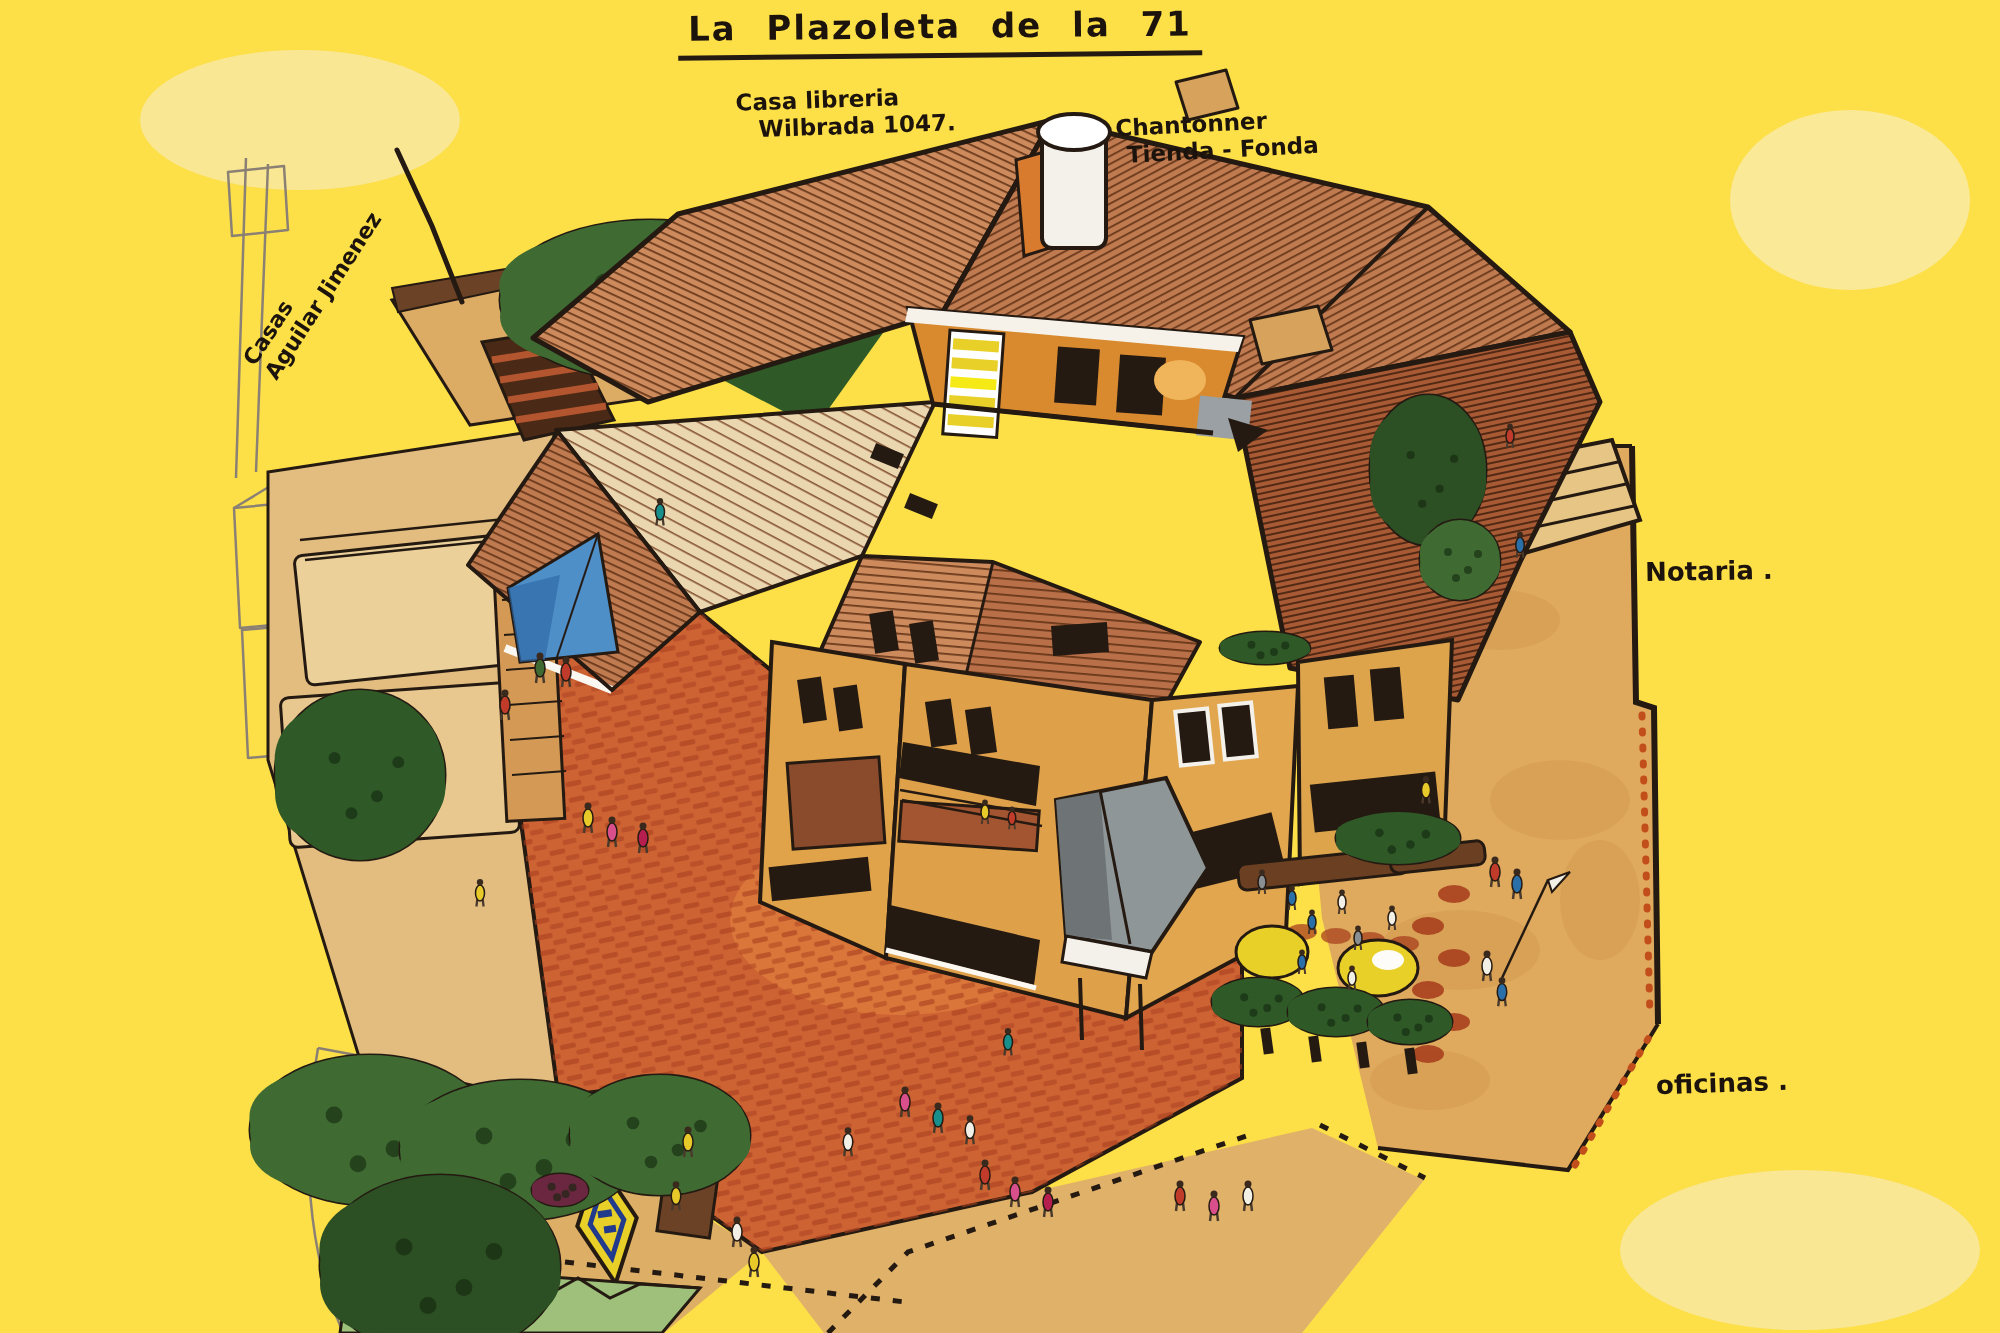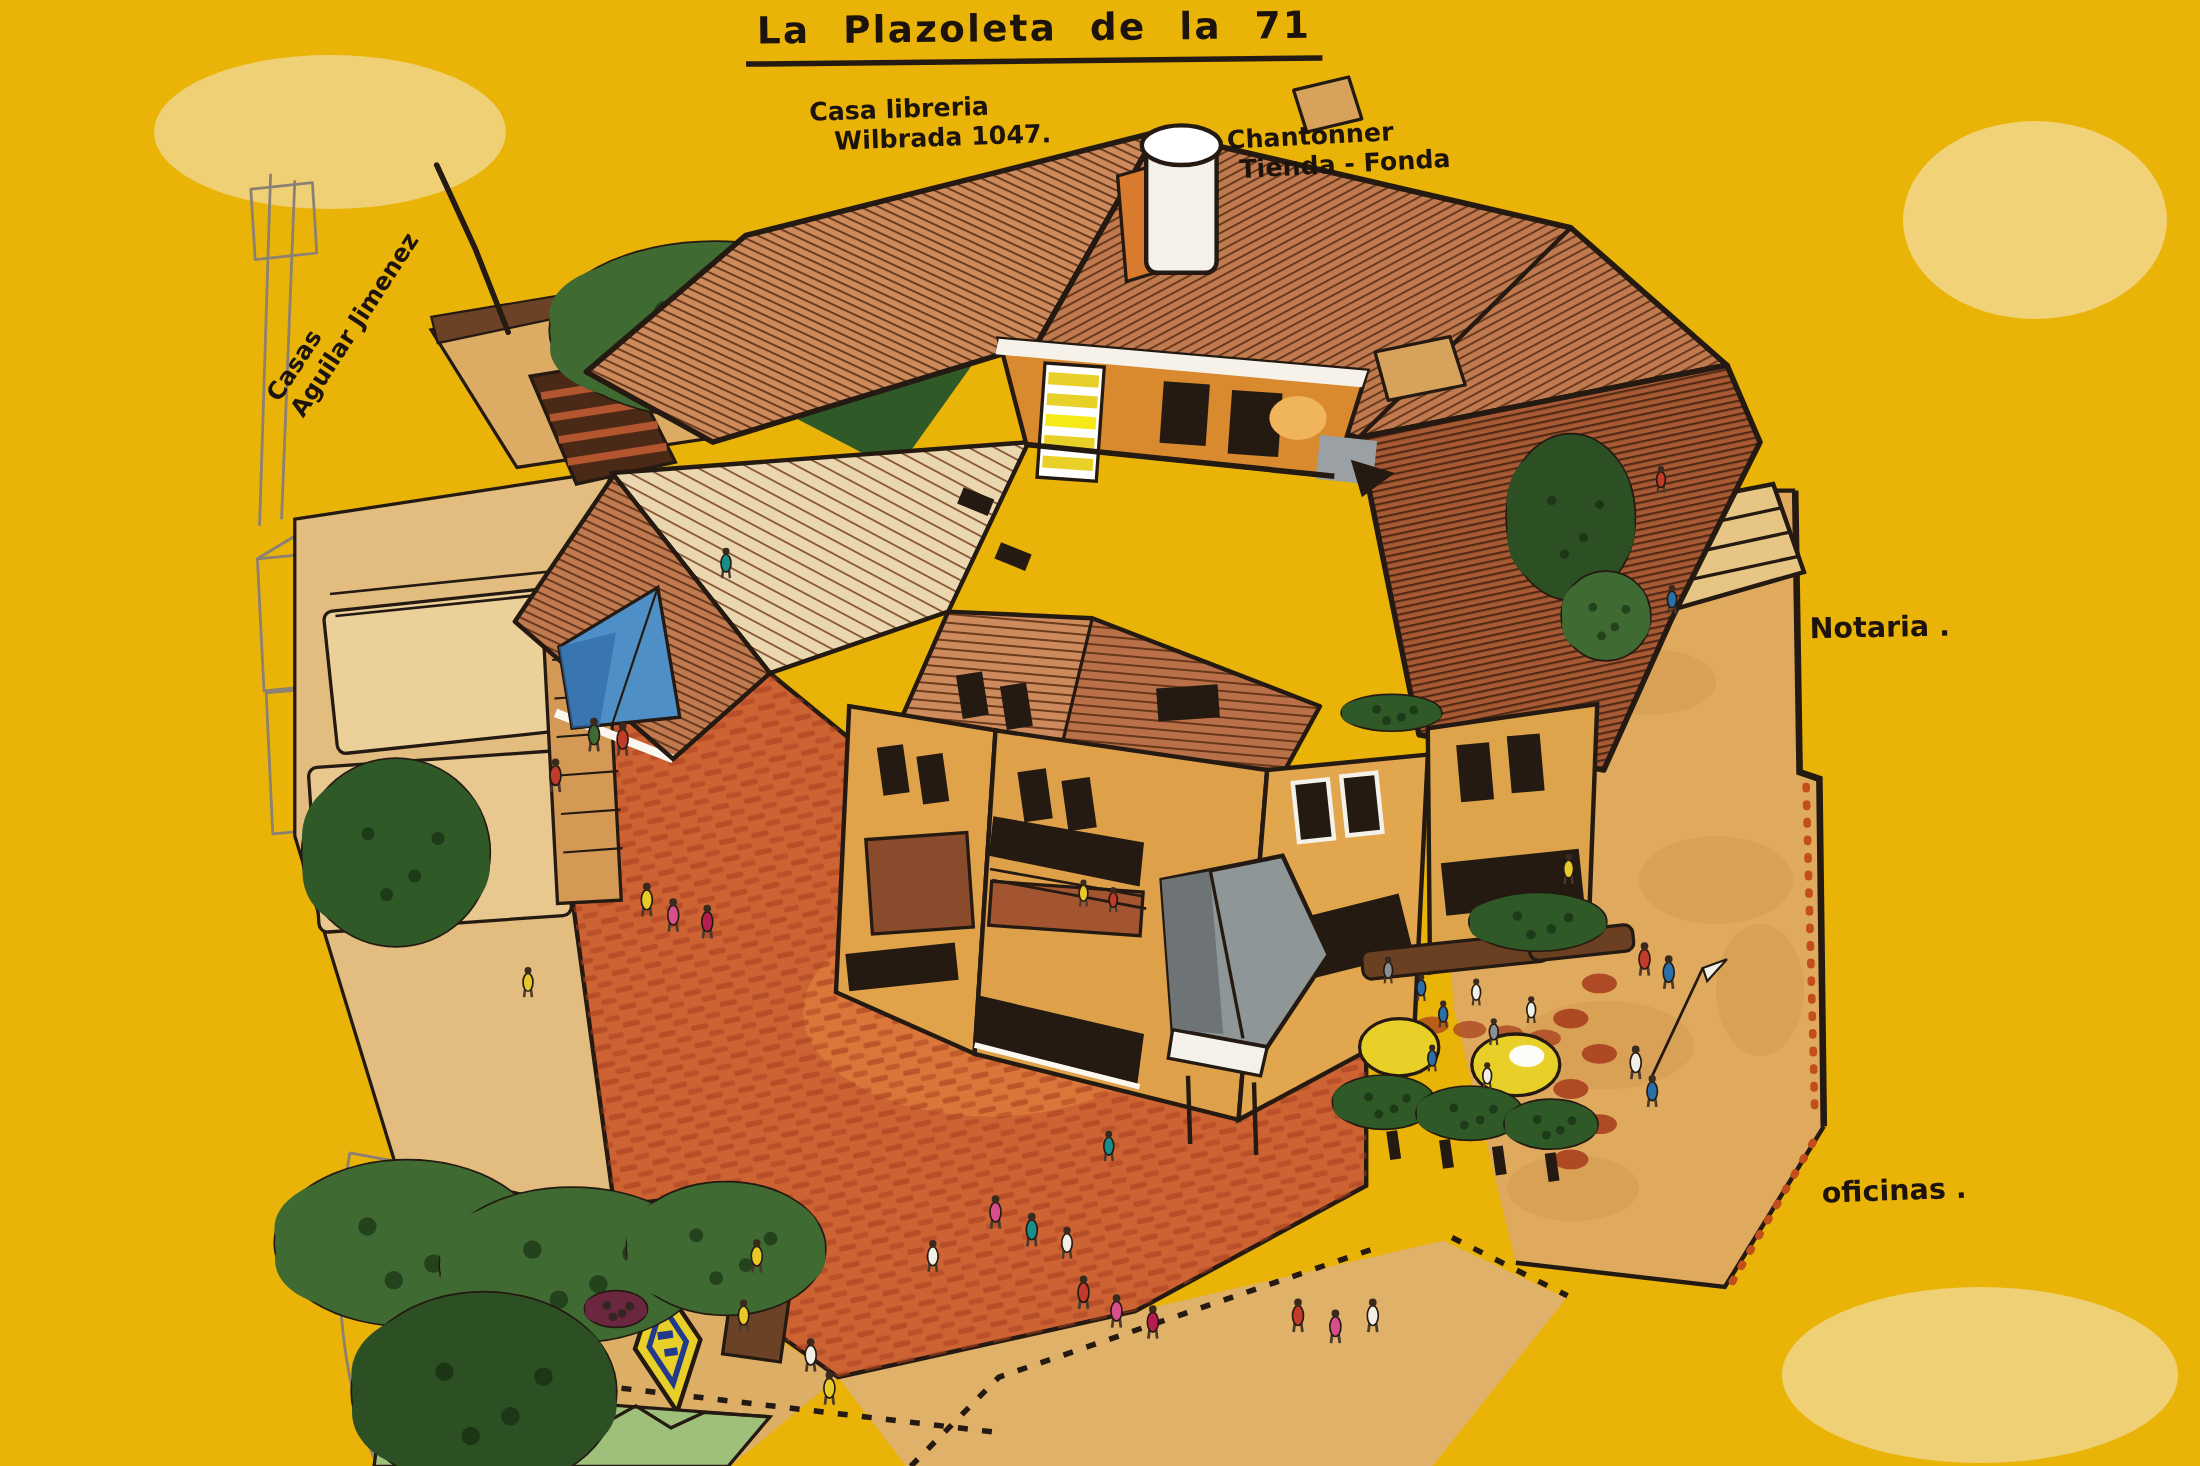--- a/index.html
+++ b/index.html
@@ -1,16 +1,16 @@
 <!DOCTYPE html>
 <html><head>
 <meta charset="utf-8">
 <style>
   html,body{margin:0;padding:0;background:#ffffff;}
-  .canvas{position:relative;width:2000px;height:1333px;background:#eab308;overflow:hidden;
+  .canvas{position:relative;width:2000px;height:1333px;background:#fde047;overflow:hidden;
           font-family:"DejaVu Sans",sans-serif;color:#241a12;}
   .art{position:absolute;inset:0;}
   .hand{position:absolute;font-weight:600;line-height:1.18;white-space:nowrap;color:#1c130c;}
   .title-wrap{left:660px;top:6px;width:560px;text-align:center;transform:rotate(-0.6deg);}
   .title-wrap span{display:inline-block;font-size:34px;font-weight:700;word-spacing:16px;
                    letter-spacing:2px;border-bottom:5px solid #241a12;padding:0 10px 7px;}
   .lbl-bookstore{left:736px;top:86px;font-size:23px;transform:rotate(-2deg);}
   .lbl-bookstore .l2{margin-left:22px;}
   .lbl-shop{left:1116px;top:110px;font-size:23px;transform:rotate(-3deg);}
   .lbl-shop .l2{margin-left:10px;}

